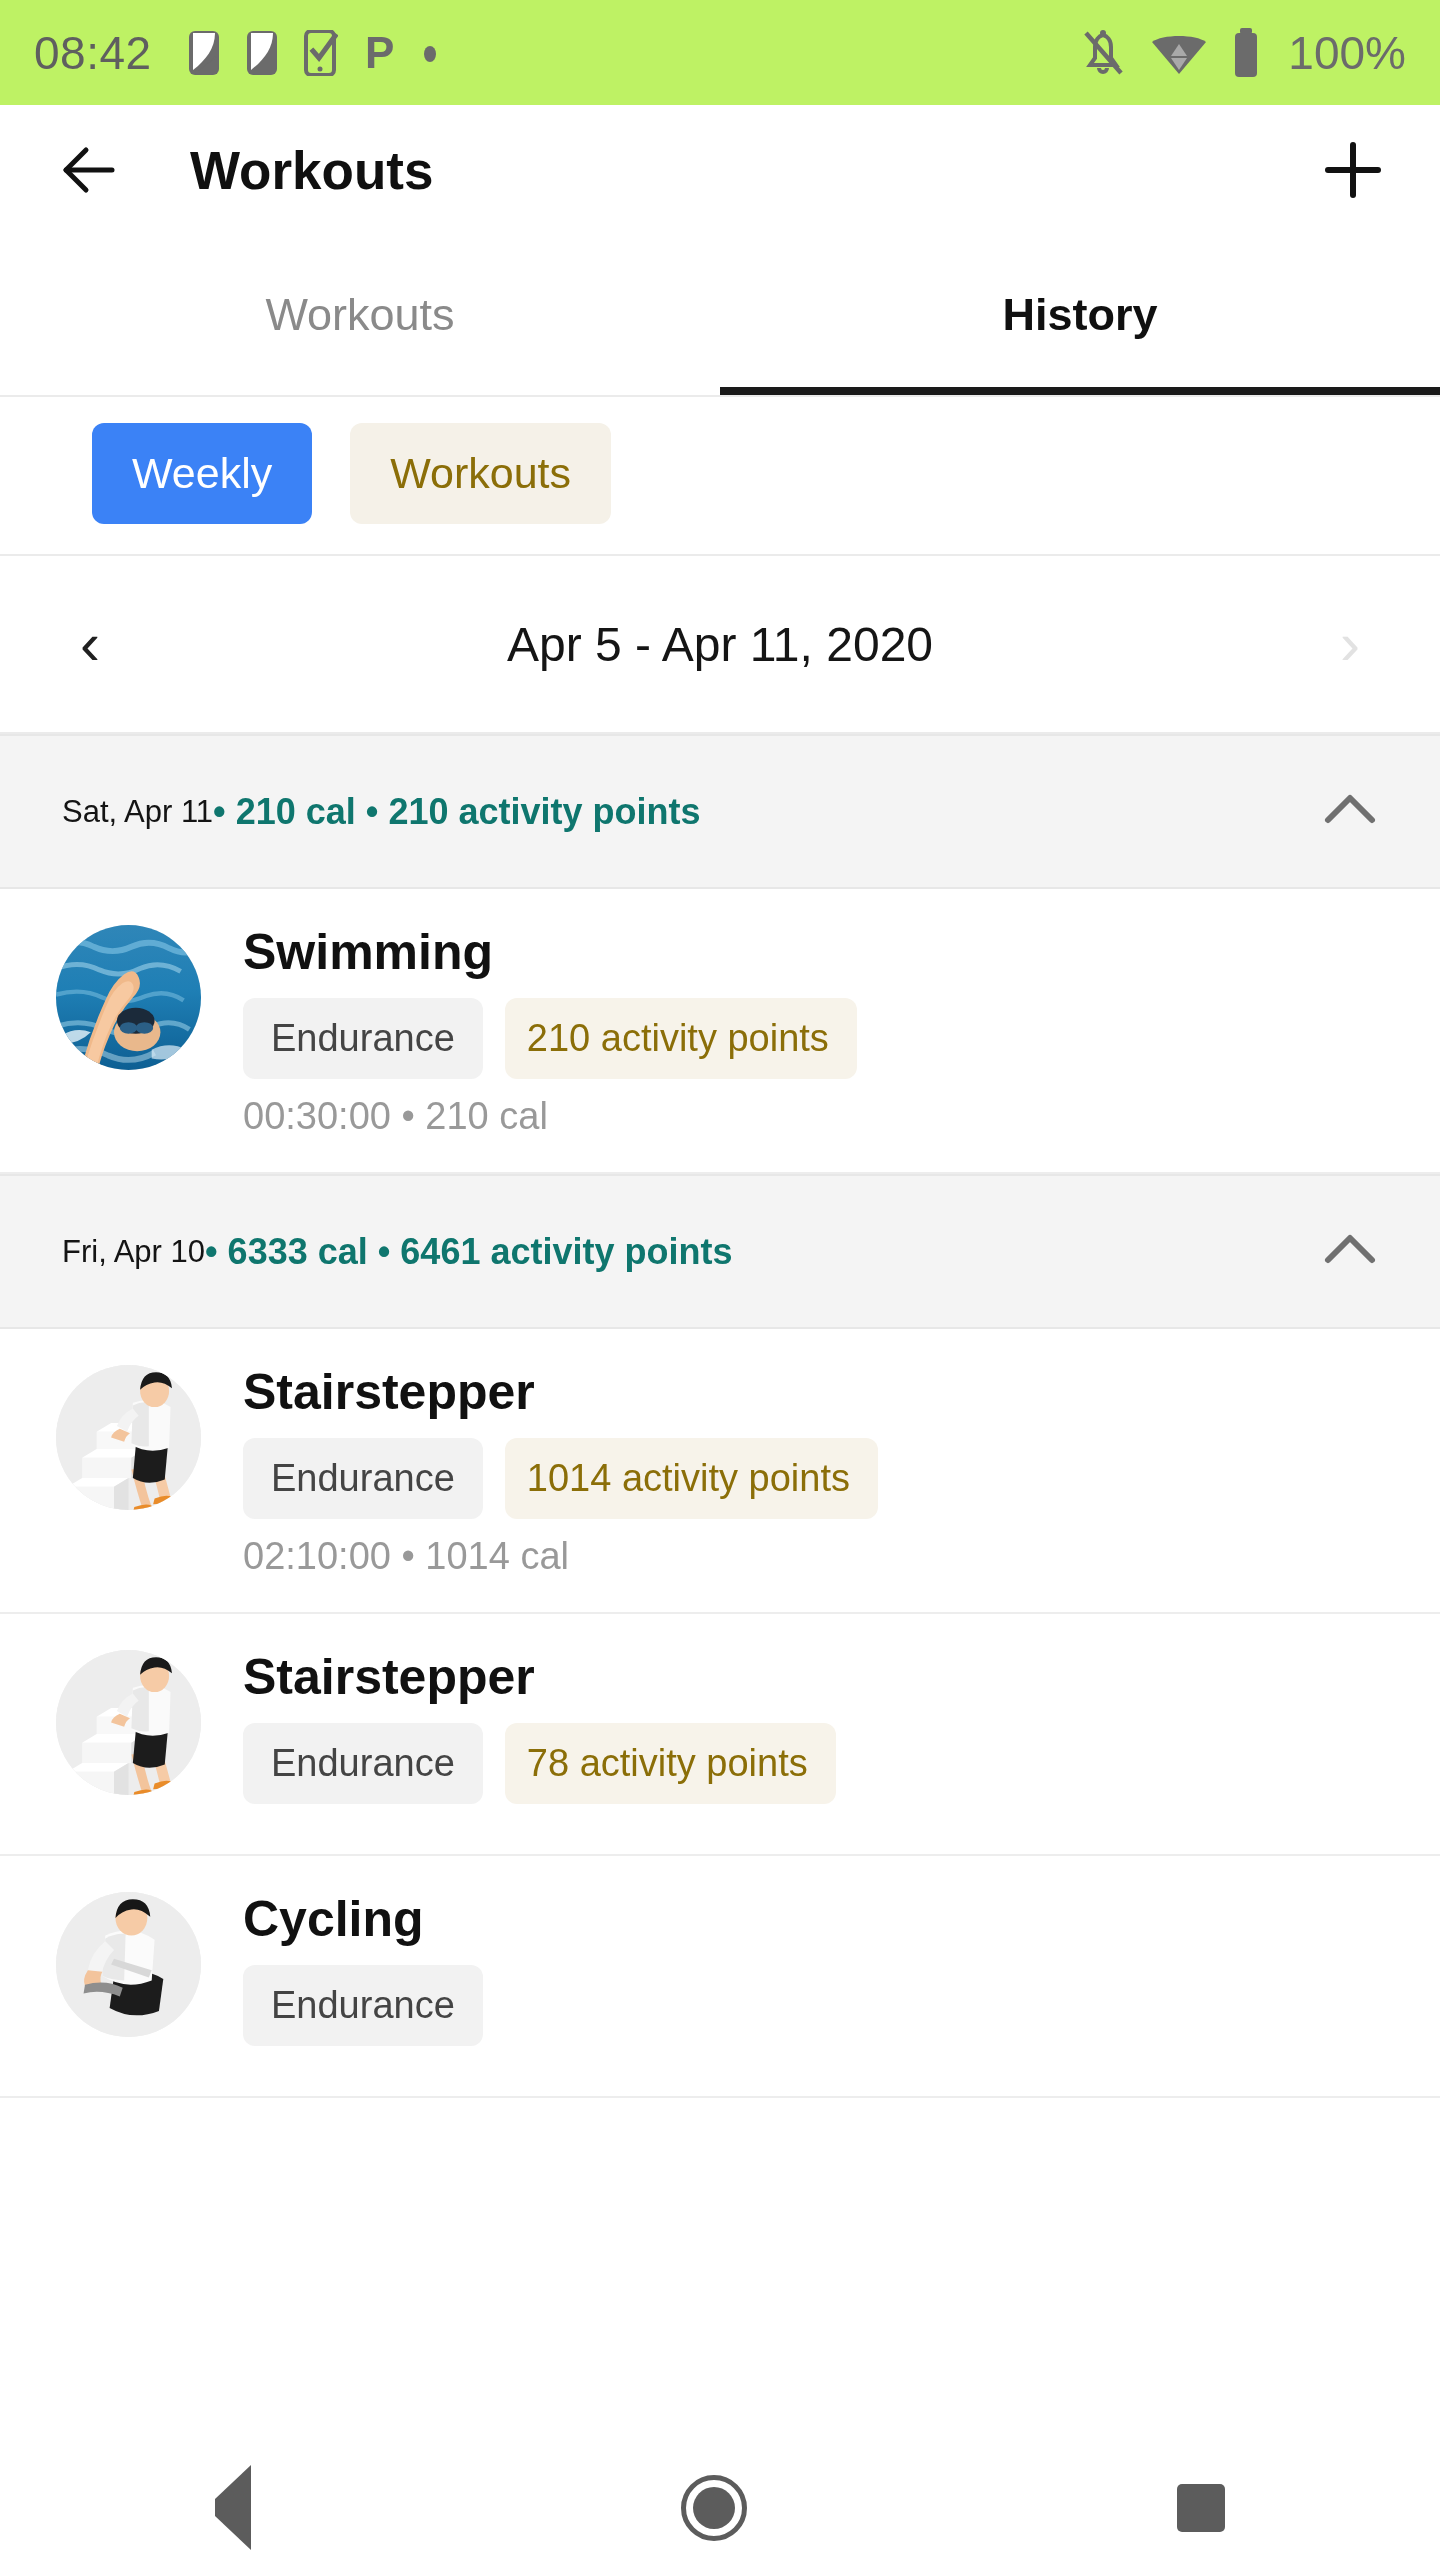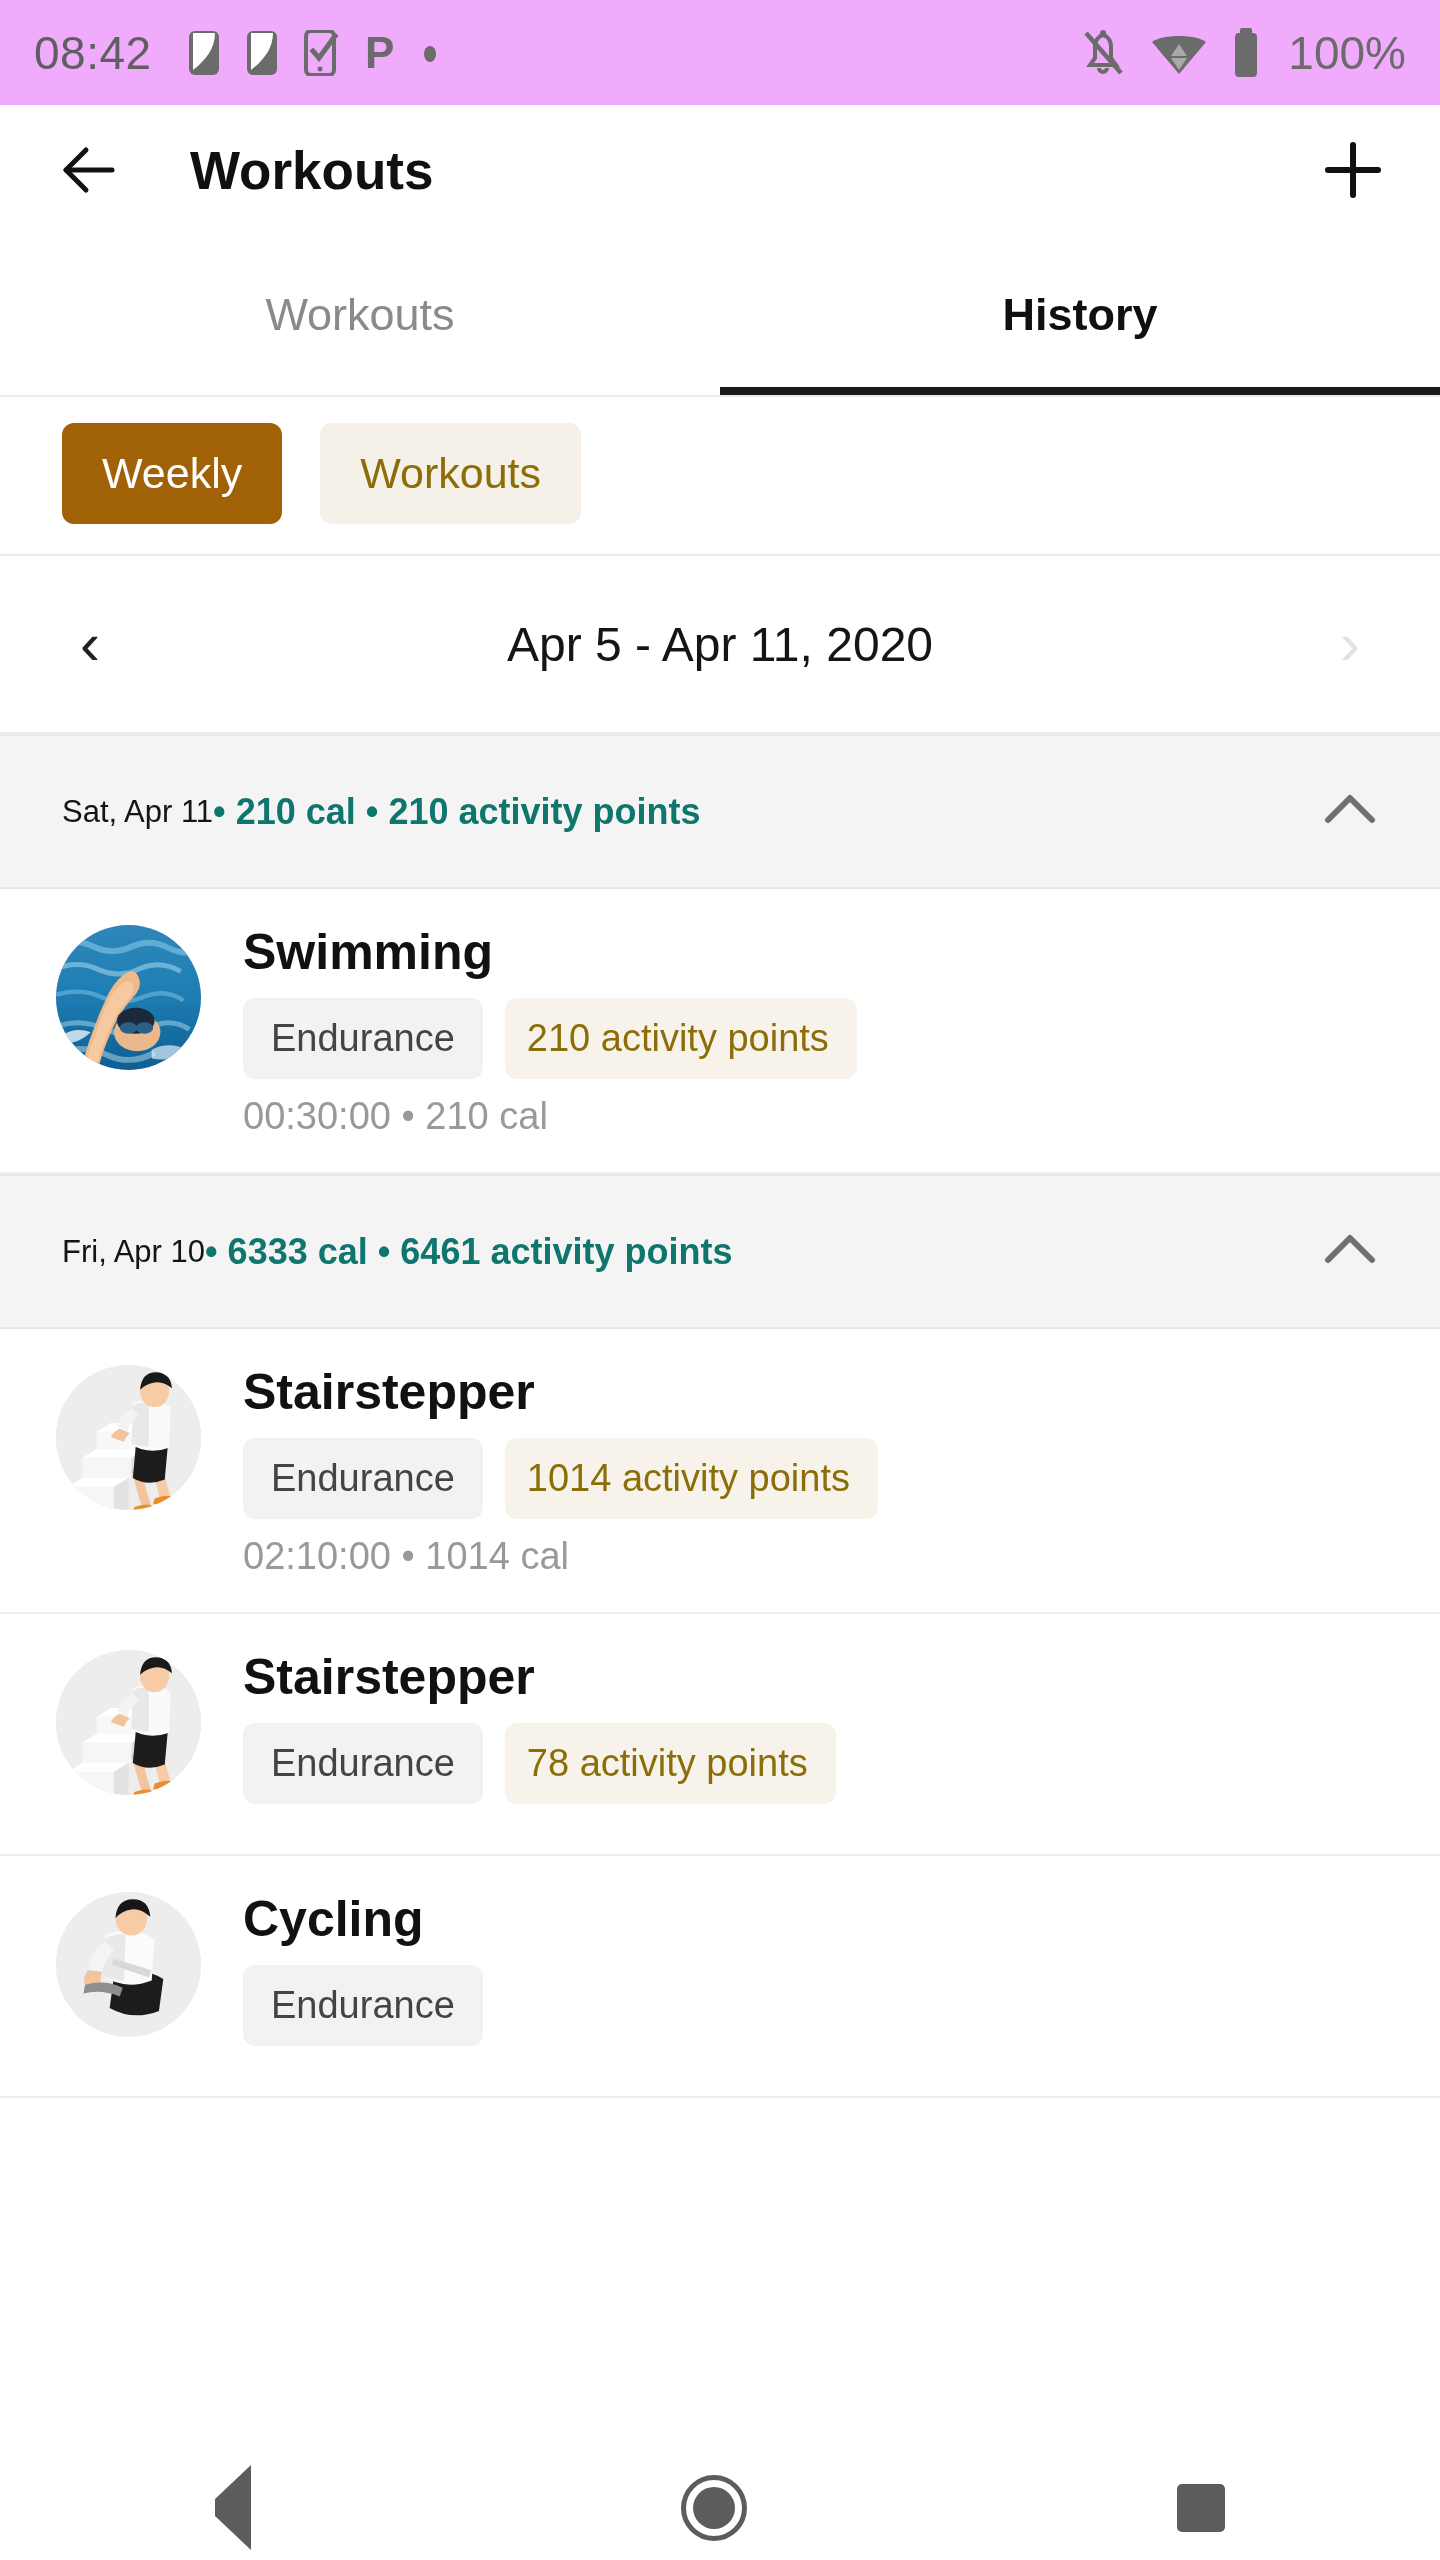--- a/index.html
+++ b/index.html
@@ -10,21 +10,21 @@
     overflow:hidden;
     position:relative;
   }
 
   
   .statusbar {
     height:105px;
     display:flex;
     align-items:center;
     padding:0 34px;
-    background:#f0abfc;
+    background:#bef264;
   }
   .status-time {
     font-size:46px;
     color:#5f5f5f;
     letter-spacing:0.5px;
   }
   .status-left-icons {
     display:flex;
     align-items:center;
     gap:26px;
@@ -95,21 +95,21 @@
     border-top:2px solid #ebebeb;
     border-bottom:2px solid #ebebeb;
   }
   .chip {
     border-radius:12px;
     padding:26px 40px;
     font-size:43px;
     cursor:pointer;
     white-space:nowrap;
   }
-  .chip.sel { background:#a16207; color:#ffffff; }
+  .chip.sel { background:#3b82f6; color:#ffffff;margin-left:30px; }
   .chip.unsel { background:#f5f1e8; color:#8b6e08; }
 
   
   .datenav {
     height:178px;
     display:flex;
     align-items:center;
     padding:0 80px;
     background:#ffffff;
     border-bottom:2px solid #ebebeb;

